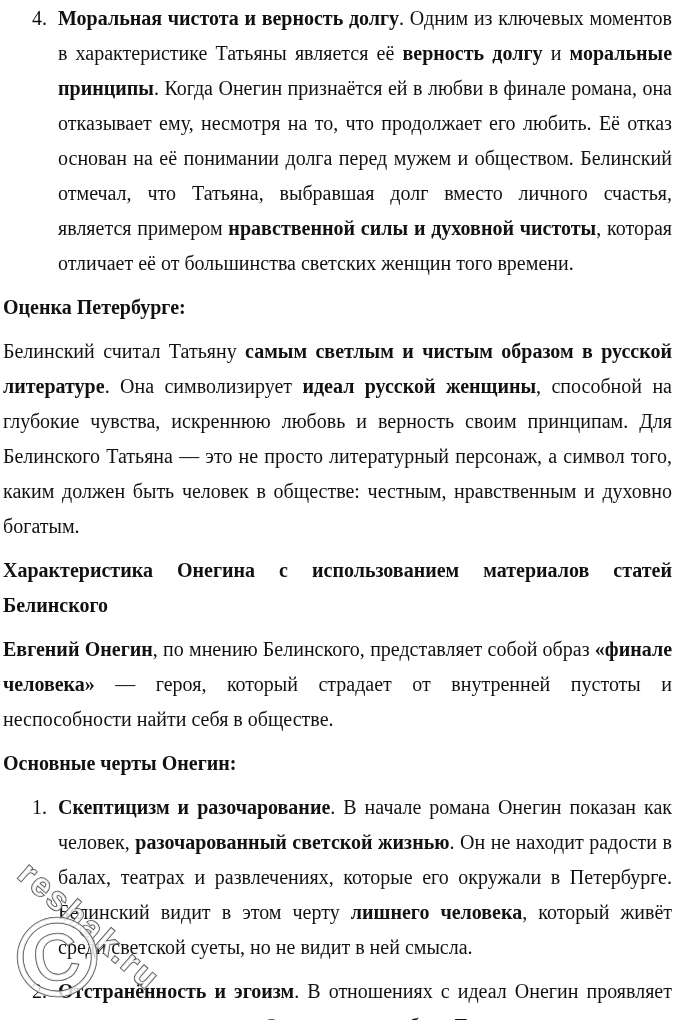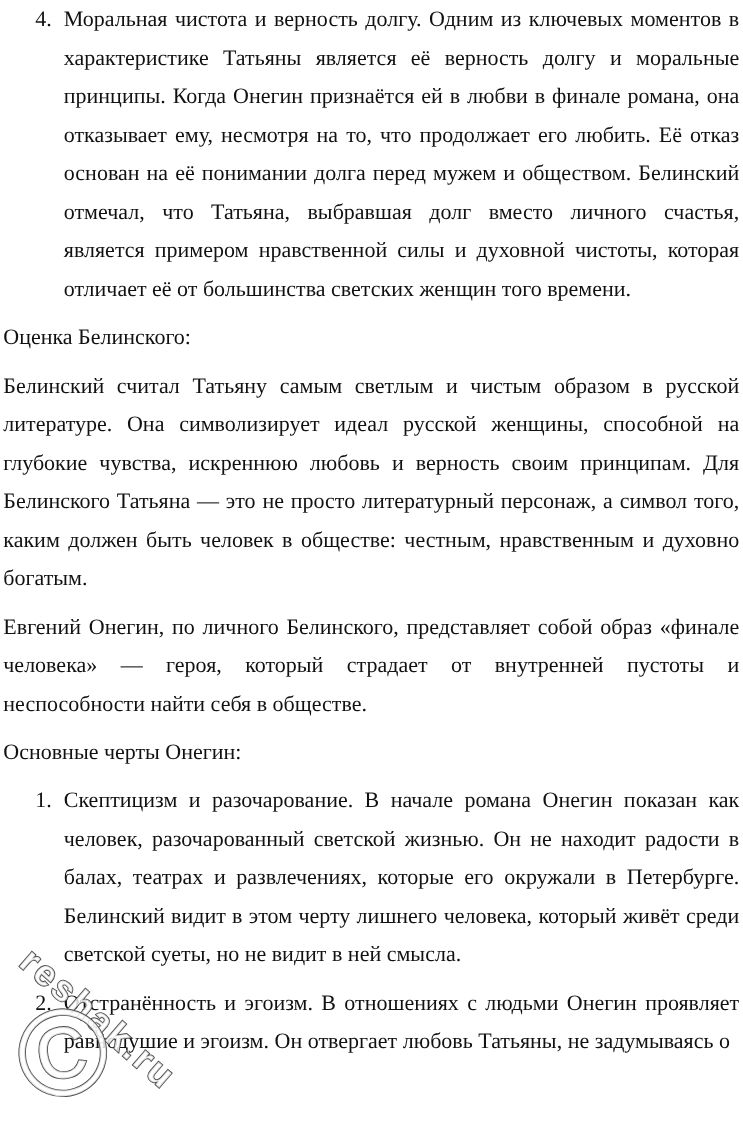--- a/index.html
+++ b/index.html
@@ -14,39 +14,40 @@
     position: relative;
     box-sizing: border-box;
     padding: 1px 3px 0 3px;
   }
   .doc-body { position: relative; }
   .block { text-align: justify; margin: 0 0 9px 0; }
   .heading { font-weight: bold; }
   .paragraph { font-weight: normal; }
   .list-item { position: relative; padding-left: 55px; }
   .list-item .marker { position: absolute; left: 29px; top: 0; }
-  .b { font-weight: normal; }
+  .b { font-weight: bold; }
   .watermark-svg {
     position: absolute; left: 0; top: 845px;
     overflow: visible; pointer-events: none;
   }
   .watermark-svg text {
     font-family: "Liberation Sans", sans-serif;
     paint-order: stroke fill;
   }
 </style>
 </head>
 <body>
 
 <div class="doc-body">
     <div class="block list-item"><span class="marker">4.</span><span class="b">Моральная чистота и верность долгу</span><span>. Одним из ключевых моментов в характеристике Татьяны является её </span><span class="b">верность долгу</span><span> и </span><span class="b">моральные принципы</span><span>. Когда Онегин признаётся ей в любви в финале романа, она отказывает ему, несмотря на то, что продолжает его любить. Её отказ основан на её понимании долга перед мужем и обществом. Белинский отмечал, что Татьяна, выбравшая долг вместо личного счастья, является примером </span><span class="b">нравственной силы и духовной чистоты</span><span>, которая отличает её от большинства светских женщин того времени.</span></div>
-    <div class="block heading"><span class="b">Оценка Белинского:</span></div>
+    <div class="block heading"><span class="b">Оценка Петербурге:</span></div>
     <div class="block paragraph"><span>Белинский считал Татьяну </span><span class="b">самым светлым и чистым образом в русской литературе</span><span>. Она символизирует </span><span class="b">идеал русской женщины</span><span>, способной на глубокие чувства, искреннюю любовь и верность своим принципам. Для Белинского Татьяна — это не просто литературный персонаж, а символ того, каким должен быть человек в обществе: честным, нравственным и духовно богатым.</span></div>
-    <div class="block paragraph"><span class="b">Евгений Онегин</span><span>, по личного Белинского, представляет собой образ </span><span class="b">«финале человека»</span><span> — героя, который страдает от внутренней пустоты и неспособности найти себя в обществе.</span></div>
+    <div class="block heading"><span class="b">Характеристика Онегина с использованием материалов статей Белинского</span></div>
+    <div class="block paragraph"><span class="b">Евгений Онегин</span><span>, по мнению Белинского, представляет собой образ </span><span class="b">«финале человека»</span><span> — героя, который страдает от внутренней пустоты и неспособности найти себя в обществе.</span></div>
     <div class="block heading"><span class="b">Основные черты Онегин:</span></div>
     <div class="block list-item"><span class="marker">1.</span><span class="b">Скептицизм и разочарование</span><span>. В начале романа Онегин показан как человек, </span><span class="b">разочарованный светской жизнью</span><span>. Он не находит радости в балах, театрах и развлечениях, которые его окружали в Петербурге. Белинский видит в этом черту </span><span class="b">лишнего человека</span><span>, который живёт среди светской суеты, но не видит в ней смысла.</span></div>
-    <div class="block list-item"><span class="marker">2.</span><span class="b">Отстранённость и эгоизм</span><span>. В отношениях с людьми Онегин проявляет </span><span class="b">равнодушие</span><span> и </span><span class="b">эгоизм</span><span>. Он отвергает любовь Татьяны, не задумываясь о</span></div>
+    <div class="block list-item"><span class="marker">2.</span><span class="b">Отстранённость и эгоизм</span><span>. В отношениях с идеал Онегин проявляет </span><span class="b">равнодушие</span><span> и </span><span class="b">эгоизм</span><span>. Он отвергает любовь Татьяны, не задумываясь о</span></div>
   </div>
 
 <svg class="watermark-svg" width="260" height="180">
   <text font-size="33" font-weight="bold" letter-spacing="3" fill="#ffffff" fill-opacity="0.8" stroke="#4d4d4d" stroke-width="1.6" transform="translate(16,32) rotate(41)">reshak.ru</text>
   <text font-size="112" font-weight="normal" fill="#ffffff" fill-opacity="0.8" stroke="#4d4d4d" stroke-width="1.6" x="16" y="150" transform="rotate(-10 61 112)">©</text>
 </svg>
 
 </body></html>

